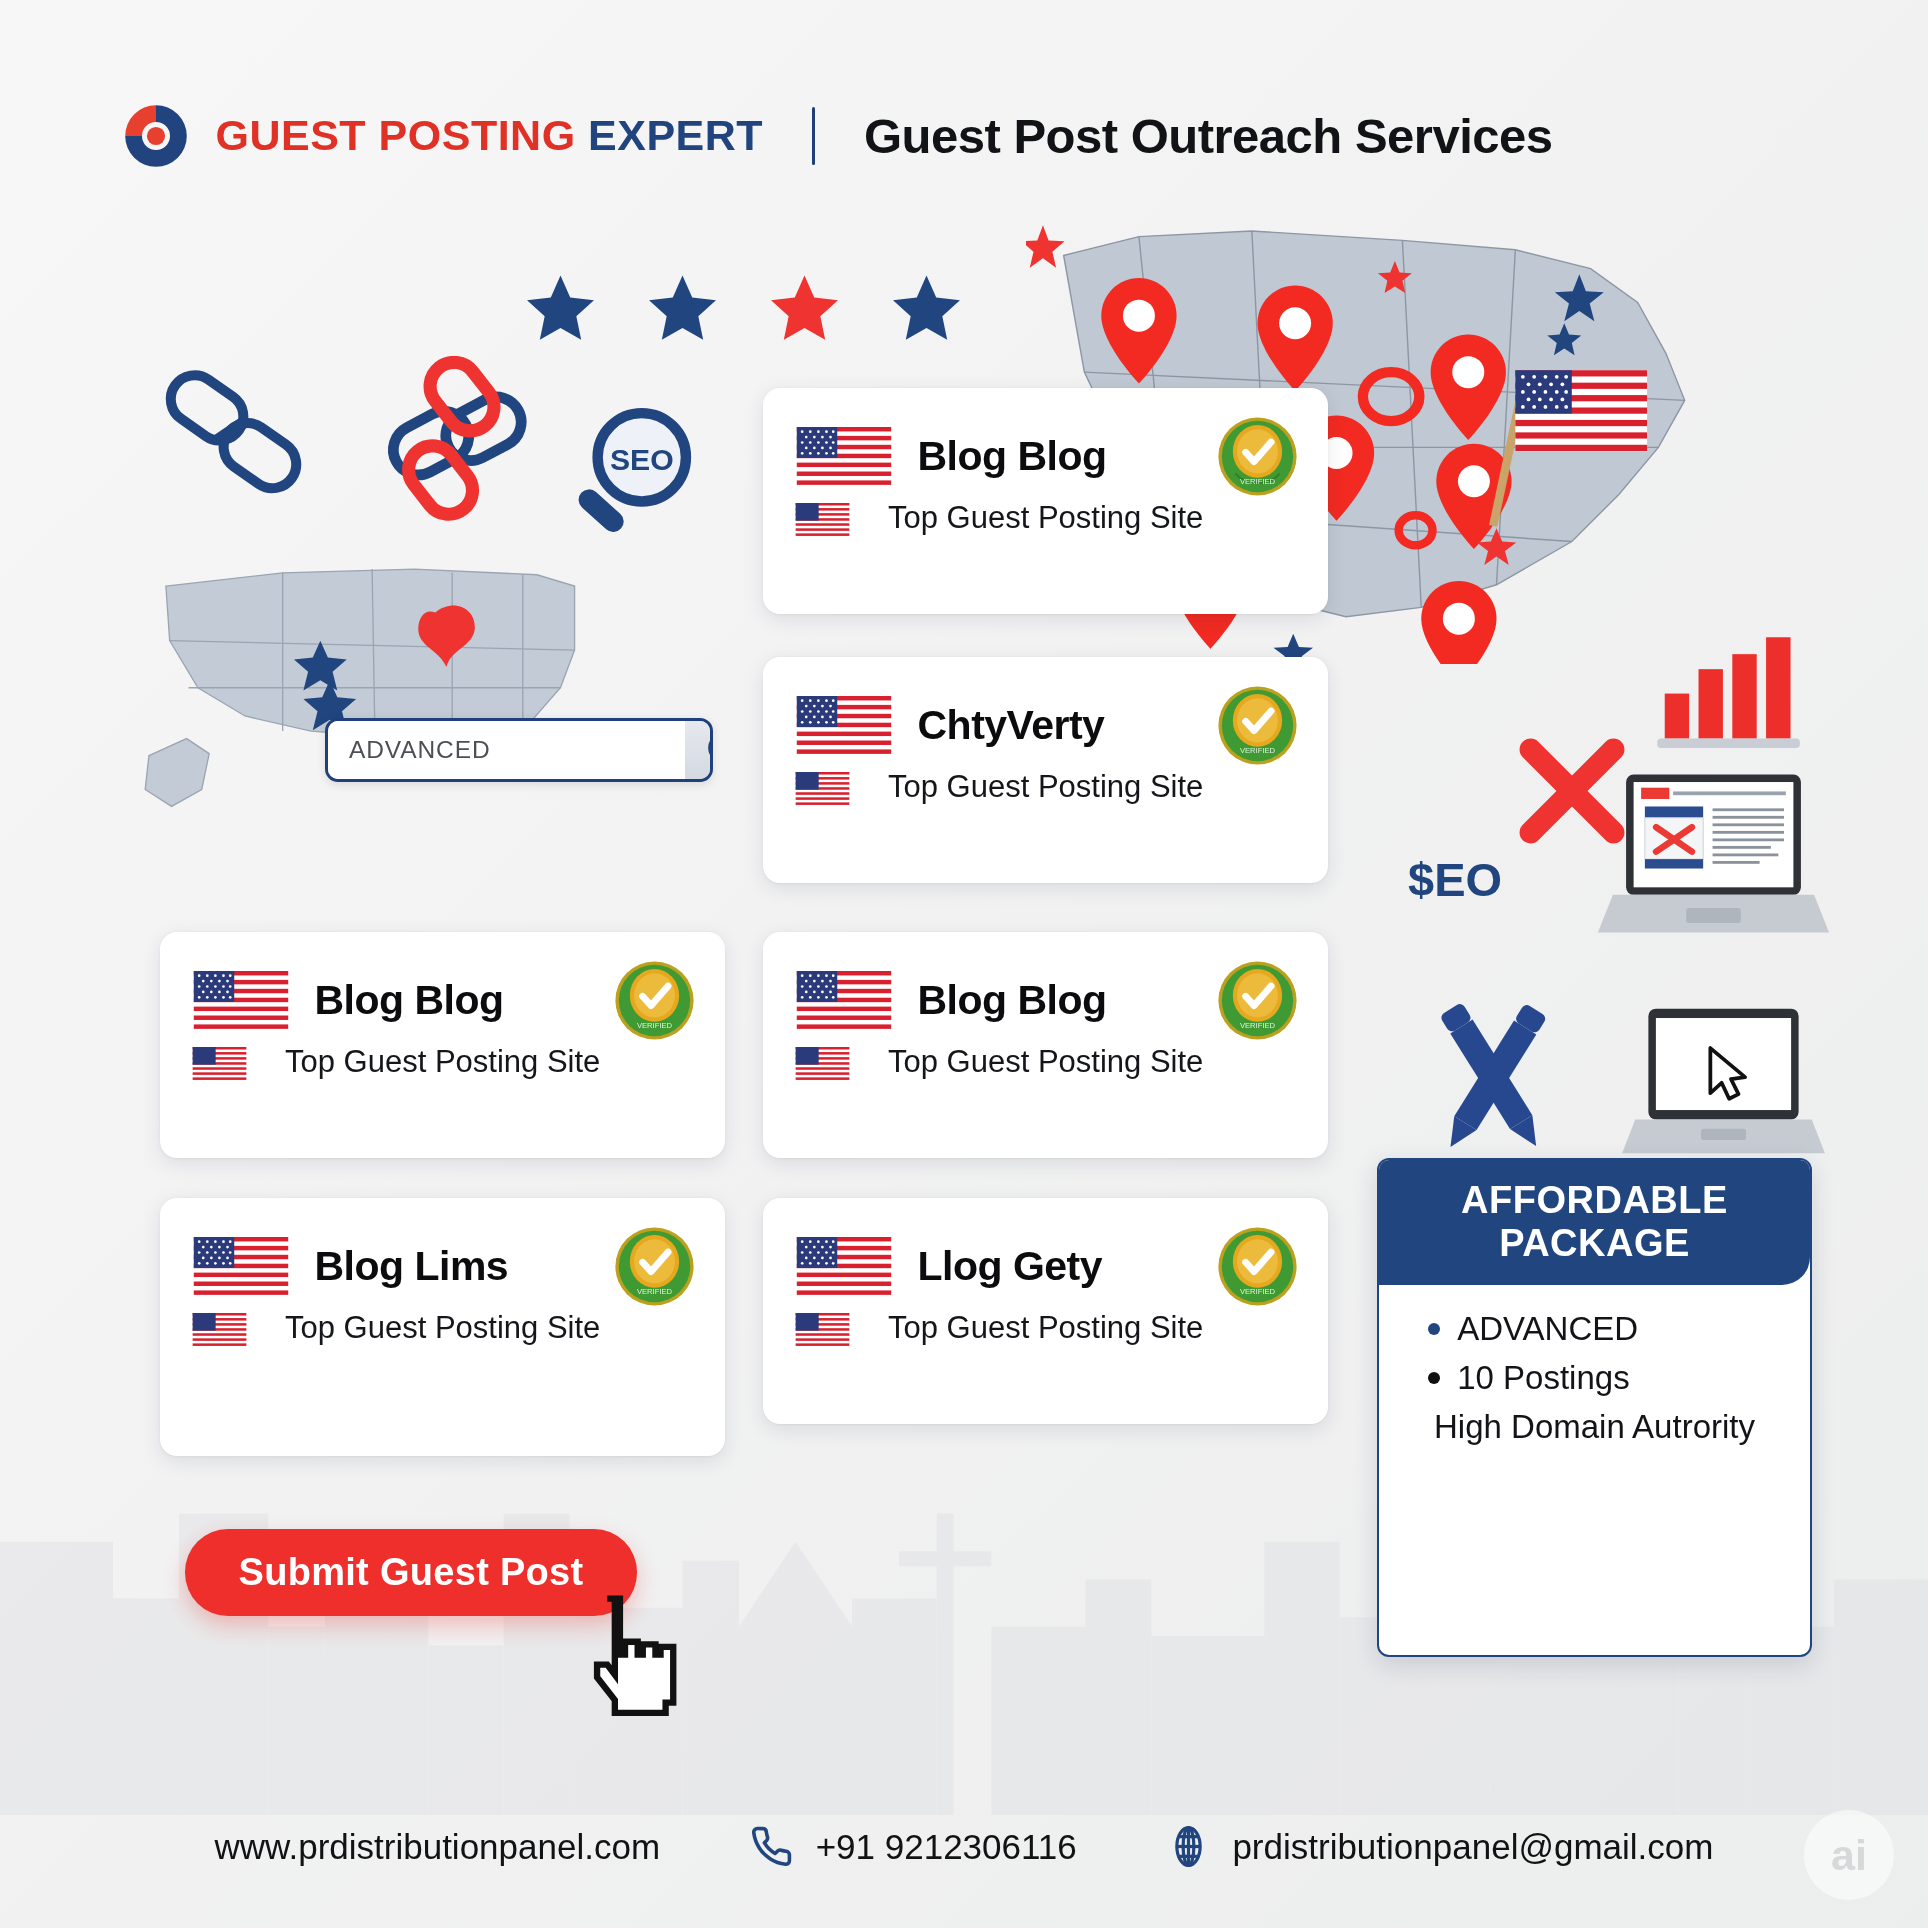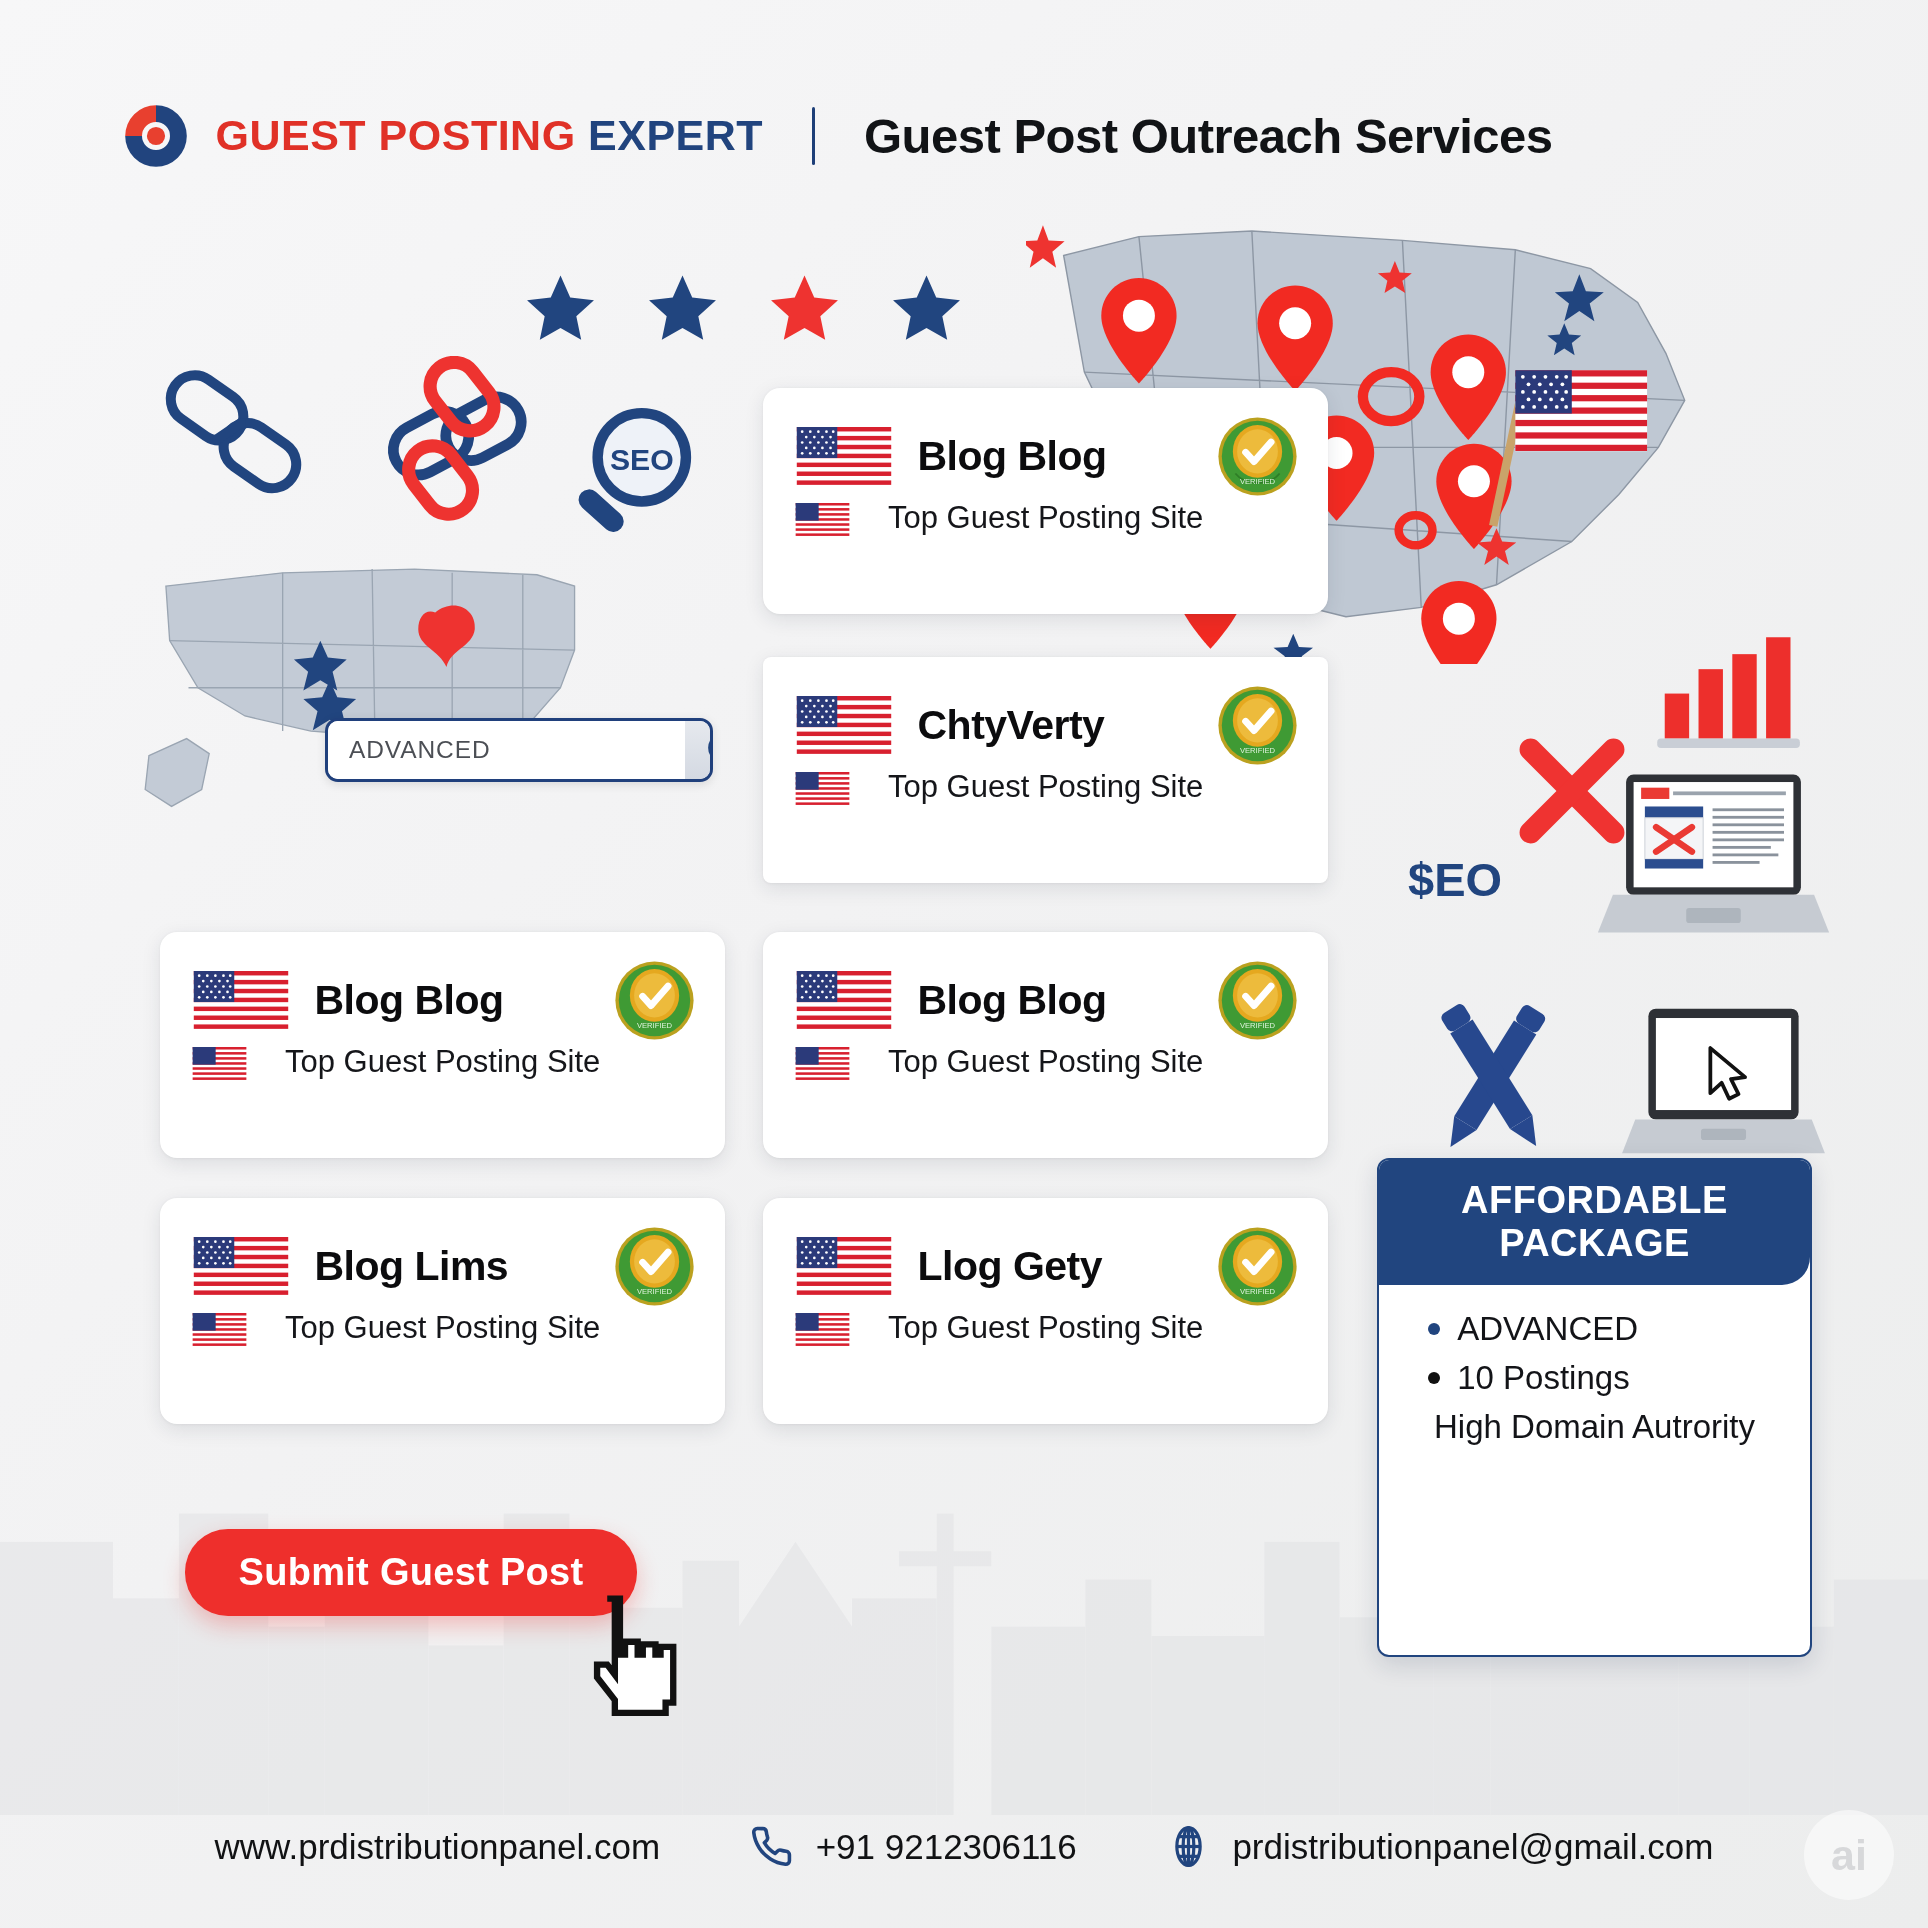--- a/index.html
+++ b/index.html
@@ -94,24 +94,24 @@
   .flag-small { width: 55px; height: 33px; flex: none; display: block; }
   .card-name {
     font-size: 41px; font-weight: 700; color: #0c0c0e;
     letter-spacing: -0.5px; white-space: nowrap;
   }
   .badge { width: 85px; height: 87px; flex: none; margin-left: auto; }
   .card-bottom { display: flex; align-items: flex-end; gap: 38px; margin-top: 0; }
   .card-sub { font-size: 31px; color: #15161a; white-space: nowrap; }
 
   #card-blogblog-1 { left: 763px;  top: 388px;  width: 565px; height: 226px; }
-  #card-chtyverty  { left: 763px;  top: 657px;  width: 565px; height: 226px; border-radius: 8px; }
+  #card-chtyverty  { left: 763px;  top: 657px;  width: 565px; height: 226px; }
   #card-blogblog-2 { left: 160px;  top: 932px;  width: 565px; height: 226px; }
   #card-blogblog-3 { left: 763px;  top: 932px;  width: 565px; height: 226px; }
-  #card-bloglims   { left: 160px;  top: 1198px; width: 565px; height: 226px; }
+  #card-bloglims   { left: 160px;  top: 1198px; width: 565px; height: 258px; }
   #card-lloggety   { left: 763px;  top: 1198px; width: 565px; height: 226px; }
 
   
   .barchart { position: absolute; left: 1657px; top: 626px; width: 160px; height: 122px; }
   .red-x-big { position: absolute; left: 1511px; top: 730px; width: 122px; height: 122px; }
   .seo-text {
     position: absolute; left: 1408px; top: 852px;
     font-size: 47px; font-weight: 700; color: #21457f; letter-spacing: 0px;
   }
   .laptop-a { position: absolute; left: 1596px; top: 767px; width: 235px; height: 188px; }

